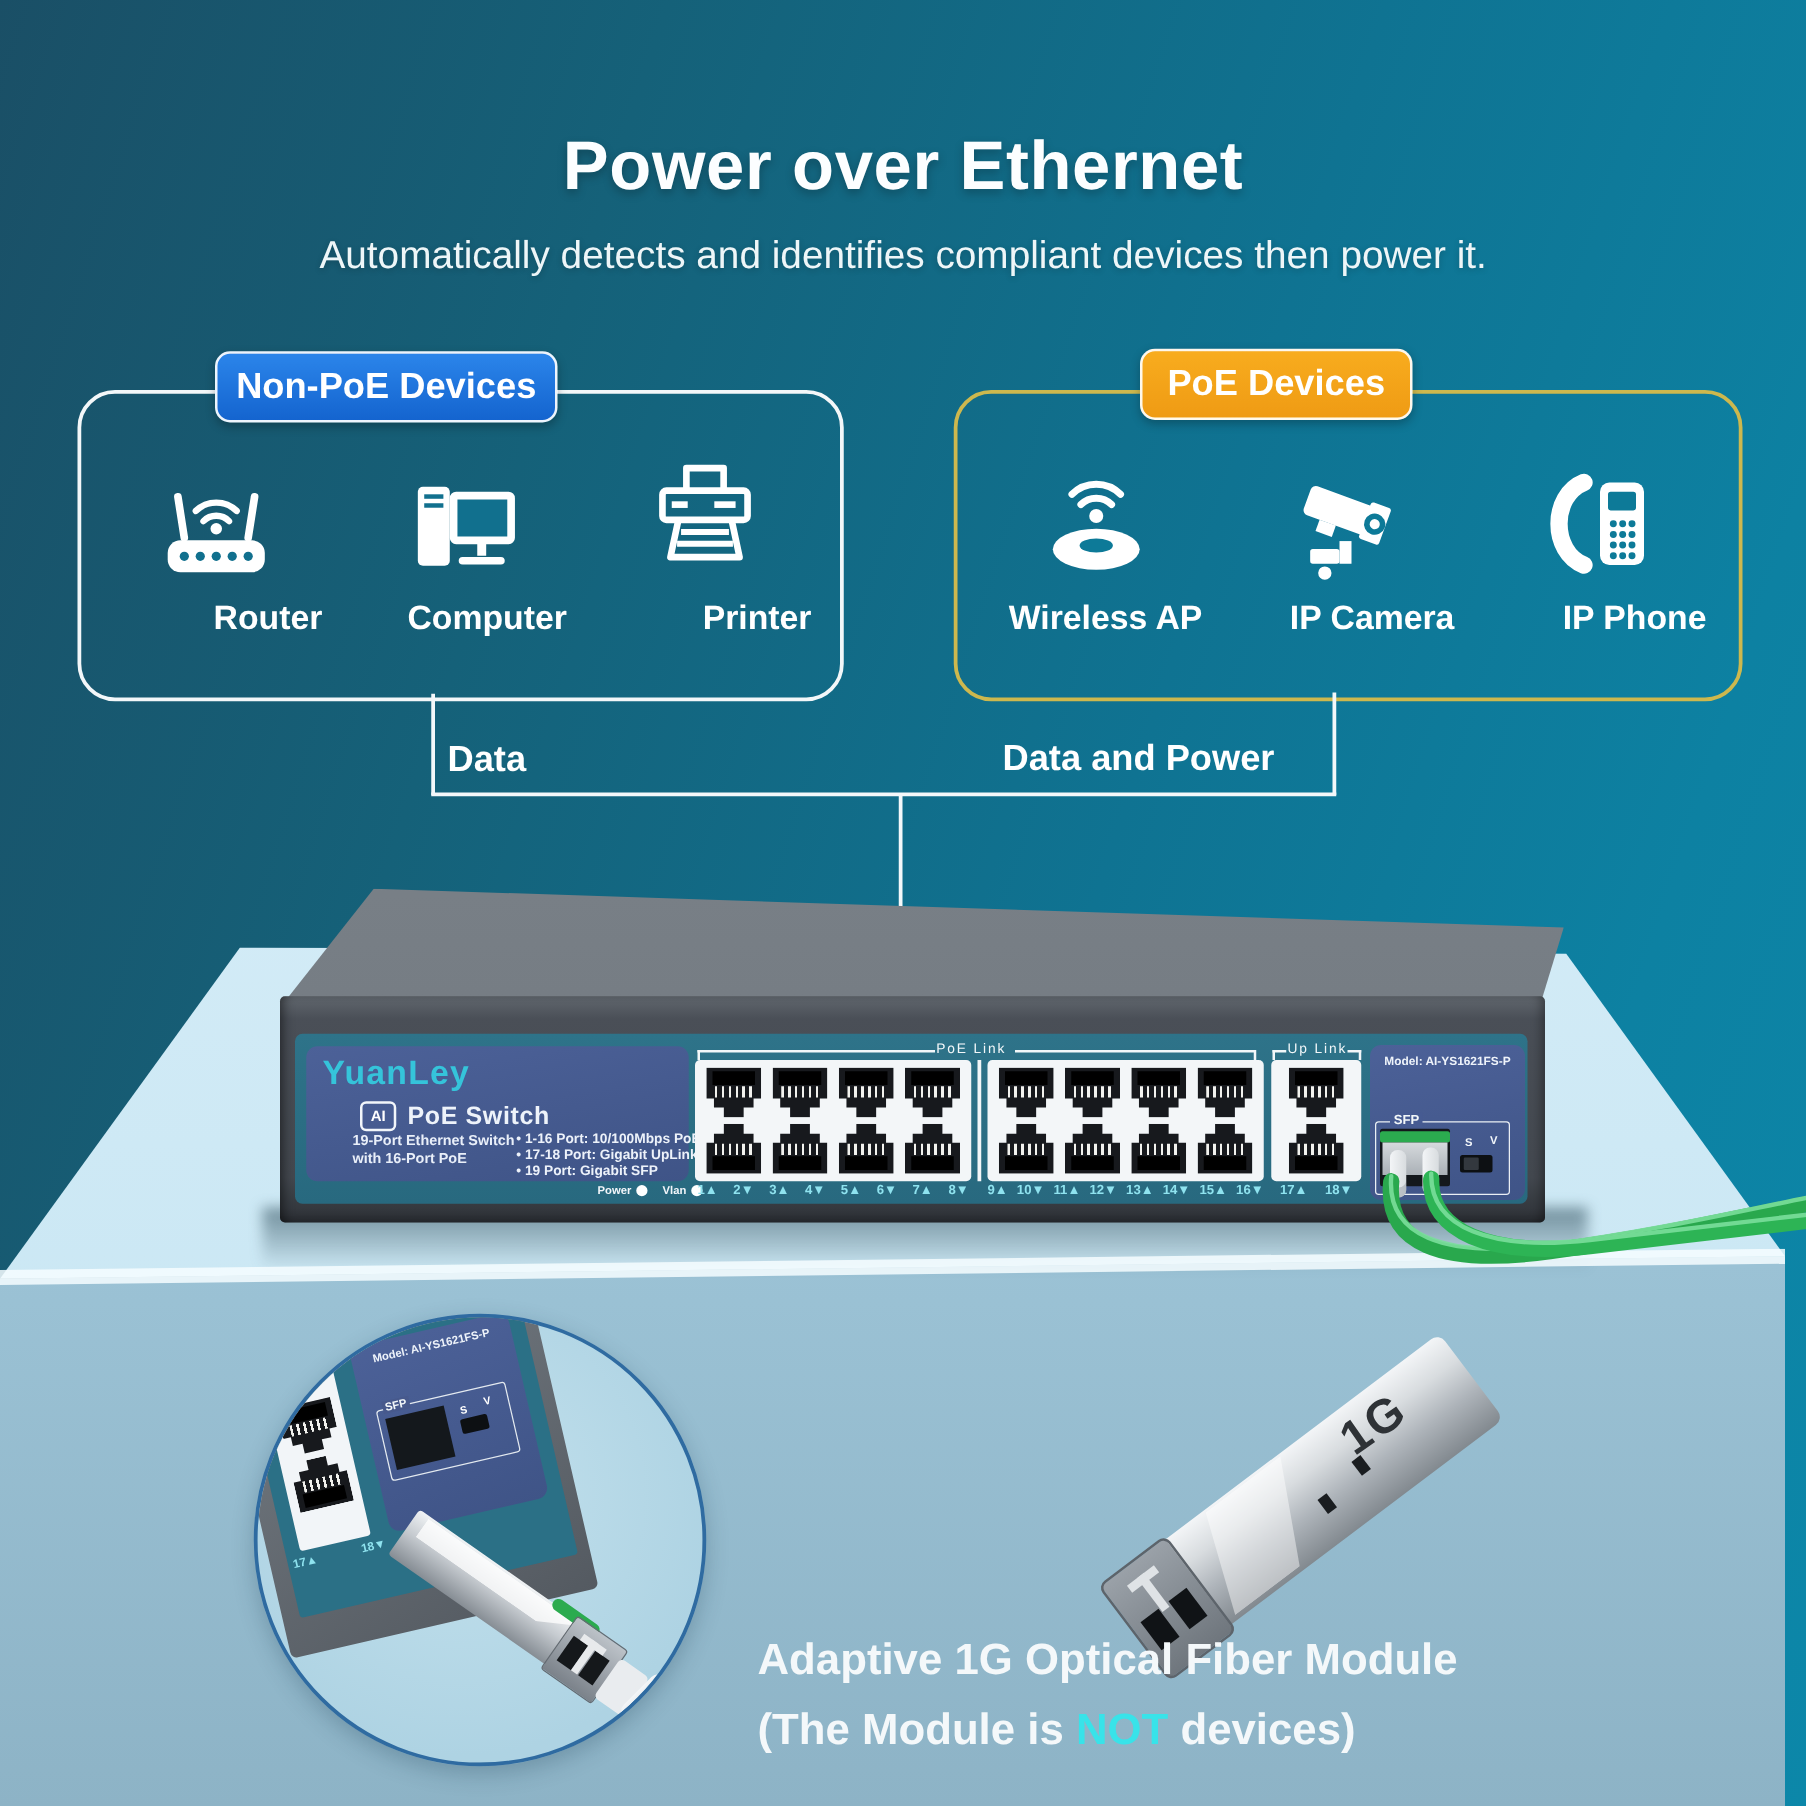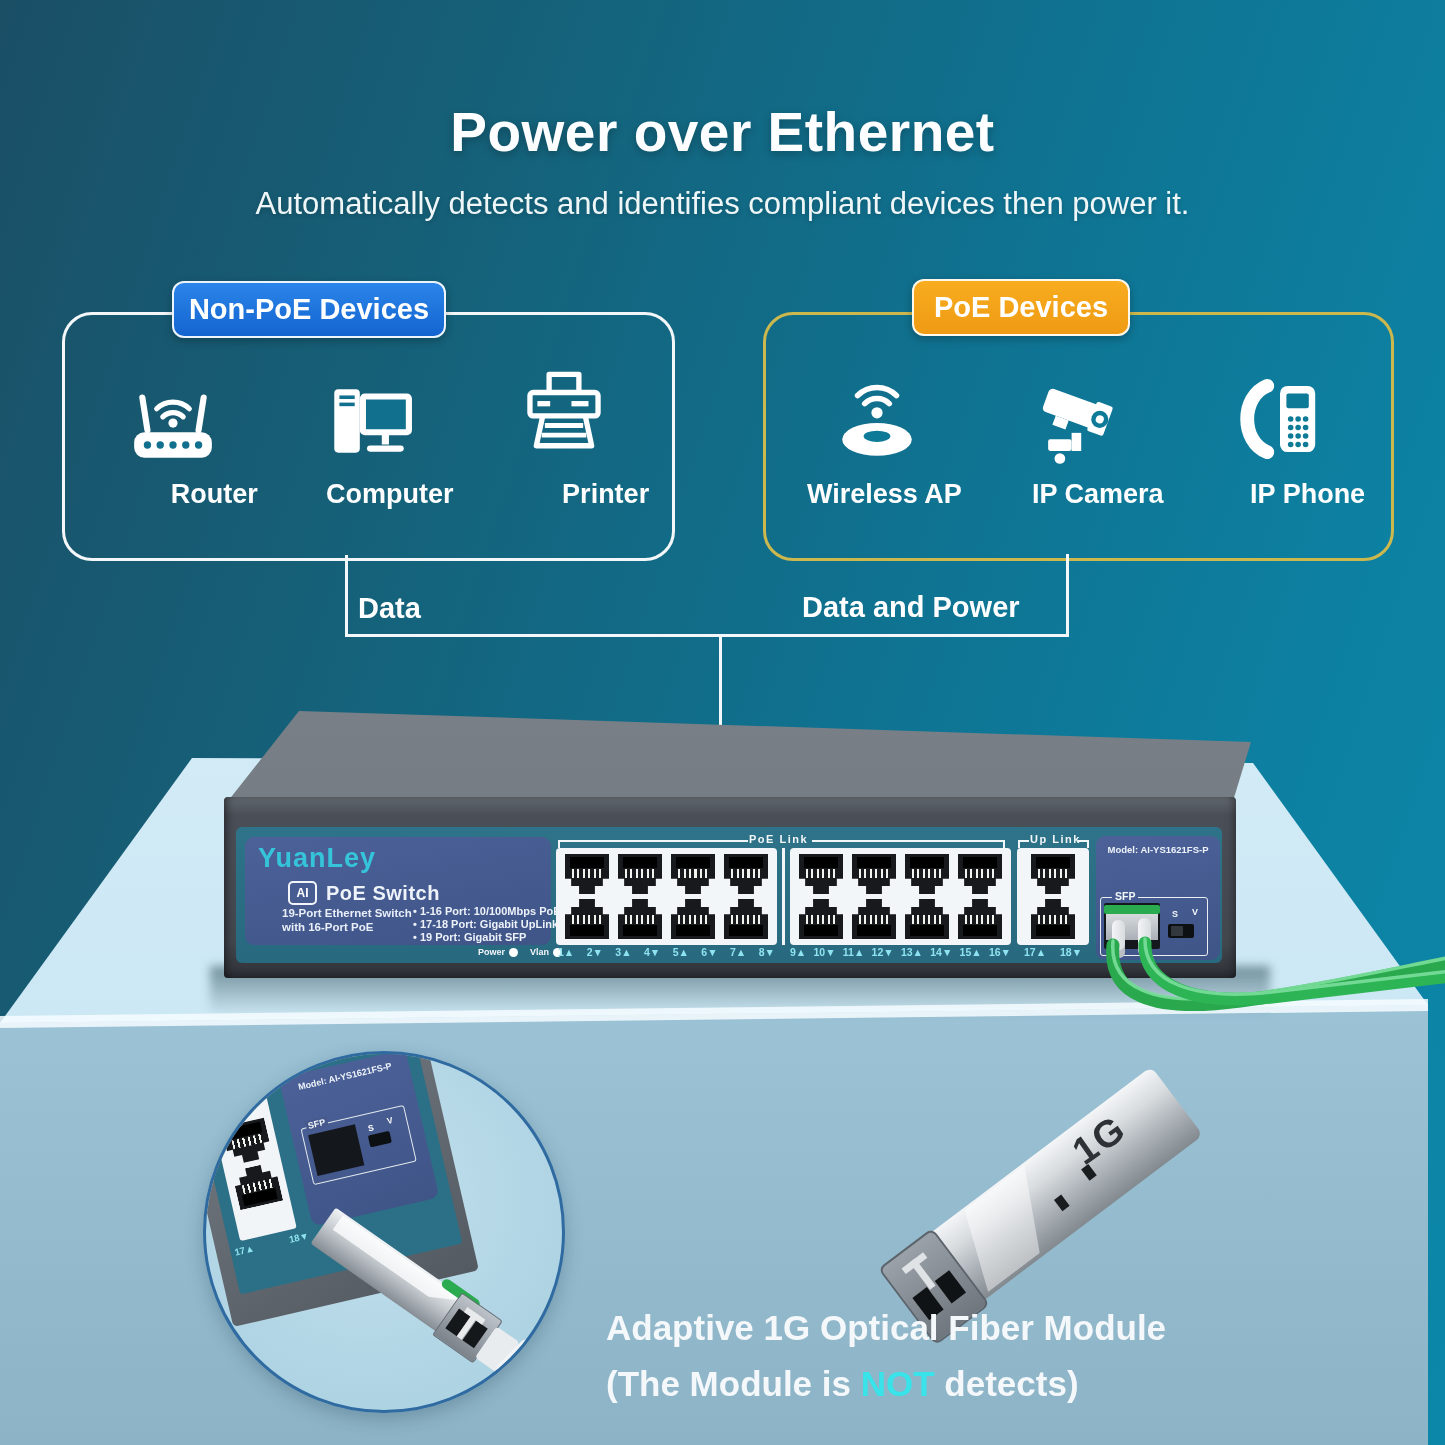--- a/index.html
+++ b/index.html
@@ -85,21 +85,21 @@
   .flip{transform:scaleY(-1);}
 
   .bkt{background:#f2f7f9;z-index:6;}
   .poe-l{left:558px;top:840px;width:190px;height:2px;}
   .poe-r{left:812px;top:840px;width:192px;height:2px;}
   .tick{width:2px;height:8px;}
   .t1{left:558px;top:840px;} .t2{left:1003px;top:840px;}
   .t3{left:1018px;top:840px;} .t4{left:1087px;top:840px;}
   .up-l{left:1018px;top:840px;width:11px;height:2px;}
   .up-r{left:1078px;top:840px;width:11px;height:2px;}
-  .bkt-label{font-size:11px;font-weight:bold;color:#f2f7f9;letter-spacing:1.5px;z-index:6;}
+  .bkt-label{font-size:11px;font-weight:normal;color:#f2f7f9;letter-spacing:1.5px;z-index:6;}
   .poe-label{left:749px;top:833px;}
   .up-label{left:1030px;top:833px;}
   .nums{display:flex;justify-content:space-between;font-size:10.5px;font-weight:bold;color:#8fe3ef;z-index:6;}
   .nums1{left:558px;top:946px;width:217px;}
   .nums2{left:790px;top:946px;width:221px;}
   .numsu{left:1017px;top:946px;width:72px;justify-content:space-around;}
 
   .panel-model{left:1096px;top:836px;width:124px;height:124px;z-index:5;}
   .model-text{left:0;right:0;top:8px;text-align:center;font-size:9.5px;font-weight:bold;color:#eef3fa;white-space:nowrap;}
   .sfp-label{left:16px;top:54px;font-size:10.5px;font-weight:bold;color:#f2f7f9;background:#465b92;padding:0 3px;z-index:7;}
@@ -584,16 +584,16 @@
         <div class="abs big-hole bh1"></div>
         <div class="abs big-hole bh2"></div>
         <div class="abs big-Tbar"></div>
         <div class="abs big-T"></div>
       </div>
     </div>
   </div>
 
   <div class="abs foot">
     <div class="foot-l1">Adaptive 1G Optical Fiber Module</div>
-    <div class="foot-l2"><span>(The Module is </span><span class="hl">NOT</span><span> detects)</span></div>
+    <div class="foot-l2"><span>(The Module is </span><span class="hl">NOT</span><span> devices)</span></div>
   </div>
 
 </div>
 
 </body></html>

